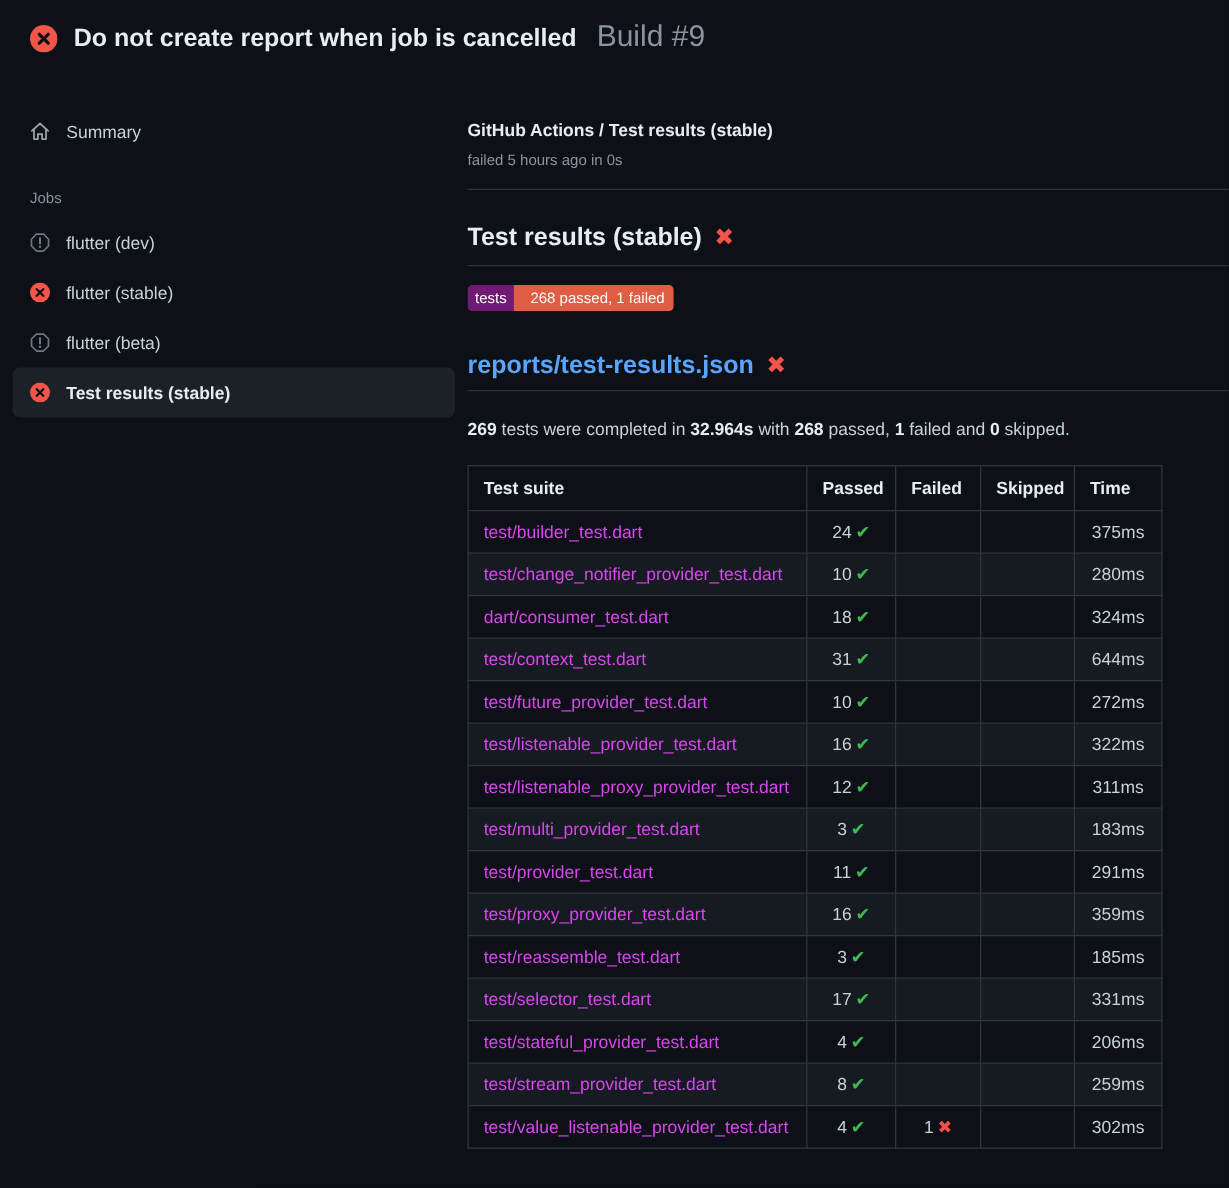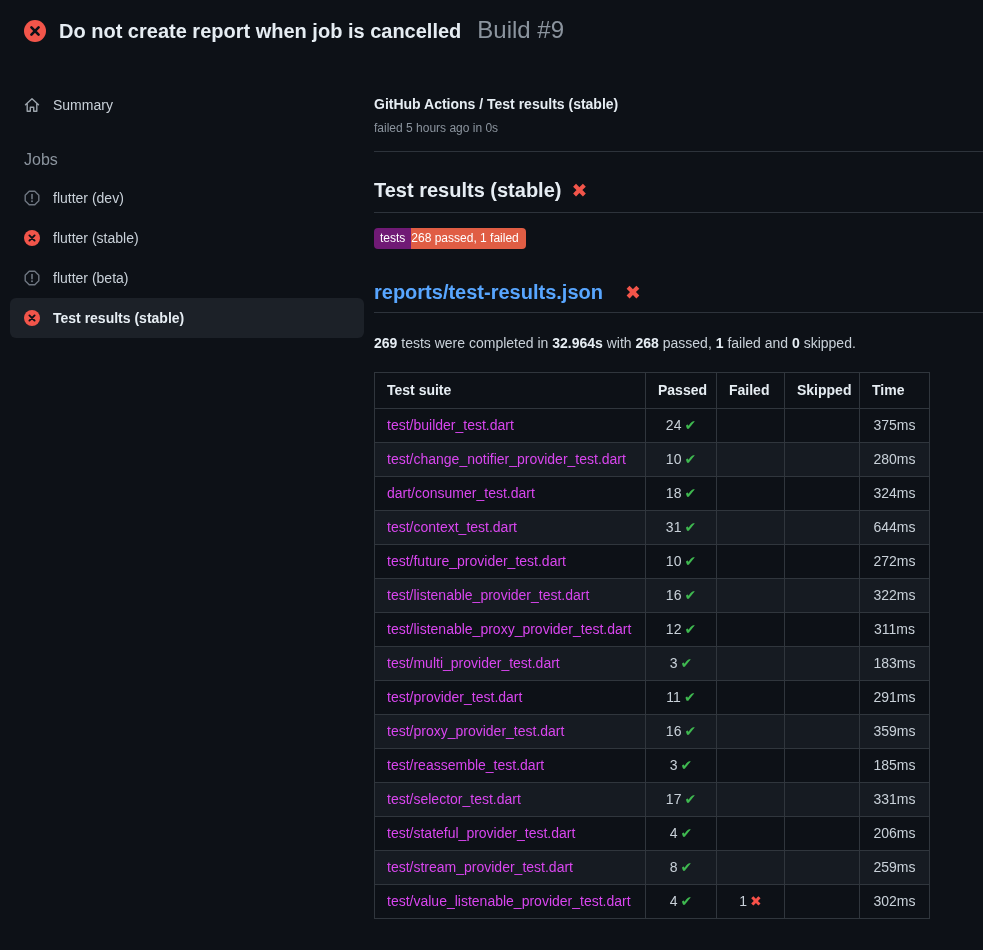--- a/index.html
+++ b/index.html
@@ -27,41 +27,41 @@
   .main { flex: 1; padding-top: 37px; min-width: 0; }
 
   
   .side-item {
     display: flex; align-items: center; gap: 13px;
     padding: 10px 14px; margin: 0 10px;
     border-radius: 6px; color: #c9d1d9; cursor: pointer;
     line-height: 20px;
   }
   .side-item .ic { width: 16px; height: 16px; flex: 0 0 auto; display: block; }
-  .jobs-label { color: #8b949e; font-size: 16px; padding: 26px 24px 9px 24px; }
+  .jobs-label { color: #8b949e; font-size: 12px; padding: 26px 24px 9px 24px; }
   .side-item.selected { background: #1c2128; font-weight: 700; color: #e6edf3; }
 
   
   .breadcrumb { font-weight: 700; color: #e6edf3; font-size: 14px; line-height: 19px; }
   .status-line { color: #8b949e; font-size: 12px; margin-top: 7px; }
   .rule { border: none; border-top: 1px solid #2d333b; margin-top: 16px; }
   .section-title {
     margin-top: 25px; font-size: 20px; font-weight: 700; color: #e6edf3;
     line-height: 26px; padding-bottom: 9px; border-bottom: 1px solid #2d333b;
     display: flex; align-items: center; gap: 10px;
   }
   .x-mark { color: #f2554a; font-size: 19px; font-weight: 700; line-height: 1; }
   .badge { display: inline-flex; margin-top: 15px; border-radius: 4px; overflow: hidden;
            font-size: 12px; line-height: 14px; }
   .badge .b-label { background: #701a75; color: #ffffff; padding: 3px 6px 4px 6px; }
-  .badge .b-value { background: #e05d44; color: #ffffff; padding: 3px 7px 4px 0; }
+  .badge .b-value { background: #e05d44; color: #ffffff; padding: 3px 7px 4px 13px; }
   .report-title {
     margin-top: 30px; font-size: 20px; font-weight: 700; color: #58a6ff;
     line-height: 26px; padding-bottom: 7px; border-bottom: 1px solid #2d333b;
-    display: flex; align-items: center; gap: 22px;
+    display: flex; align-items: center; gap: 10px;
   }
   .report-title a { color: #58a6ff; text-decoration: none; cursor: pointer; }
   .summary-line { margin-top: 21px; font-size: 14px; color: #c9d1d9; line-height: 19px; }
   .summary-line b { color: #e6edf3; font-weight: 700; }
 
   
   table.results {
     margin-top: 19px; border-collapse: collapse; table-layout: fixed; width: 555px;
     font-size: 14px;
   }

